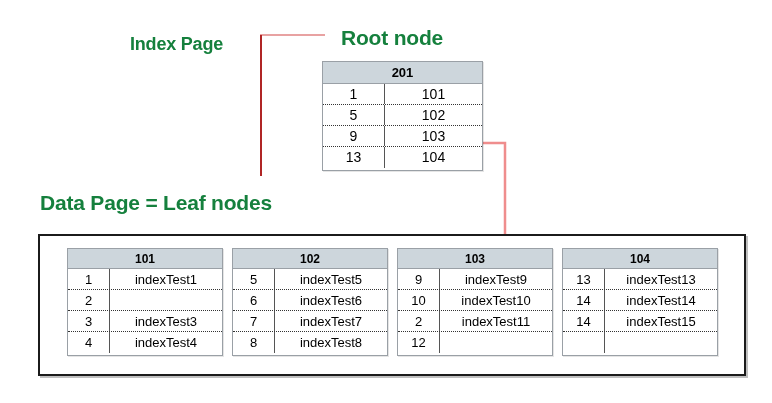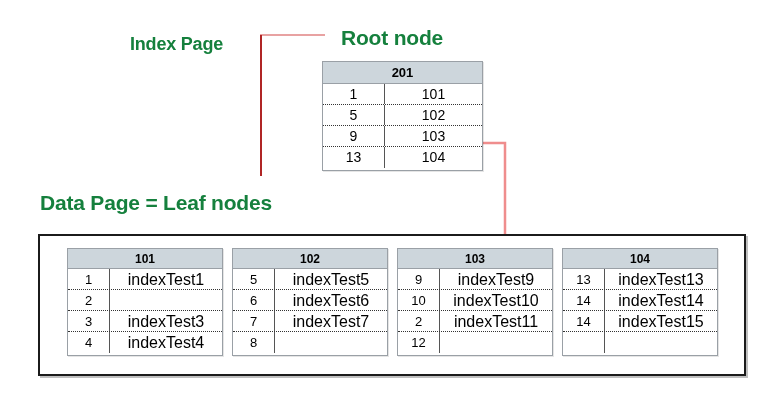--- a/index.html
+++ b/index.html
@@ -136,21 +136,21 @@
     height: 20px;
     line-height: 20px;
     font-size: 12px;
   }
   .leaf-table .node-row {
     height: 21px;
     line-height: 21px;
     font-size: 13px;
   }
   .leaf-table .cell-key { width: 42px; }
-  .leaf-table .cell-val { font-size: 16px; }
+  .leaf-table .cell-val { font-size: 13px; }
 
   #leaf-101 { left: 67px; }
   #leaf-102 { left: 232px; }
   #leaf-103 { left: 397px; }
   #leaf-104 { left: 562px; }
 </style>
 </head>
 <body>
 
 <div class="canvas">
@@ -221,20 +221,21 @@
     <div class="node-row">
       <div class="cell-key">6</div>
       <div class="cell-val">indexTest6</div>
     </div>
     <div class="node-row">
       <div class="cell-key">7</div>
       <div class="cell-val">indexTest7</div>
     </div>
     <div class="node-row last">
       <div class="cell-key">8</div>
+      <div class="cell-val">indexTest8</div>
     </div>
   </div>
 
   <div class="node-table leaf-table" id="leaf-103">
     <div class="node-header">103</div>
     <div class="node-row">
       <div class="cell-key">9</div>
       <div class="cell-val">indexTest9</div>
     </div>
     <div class="node-row">

